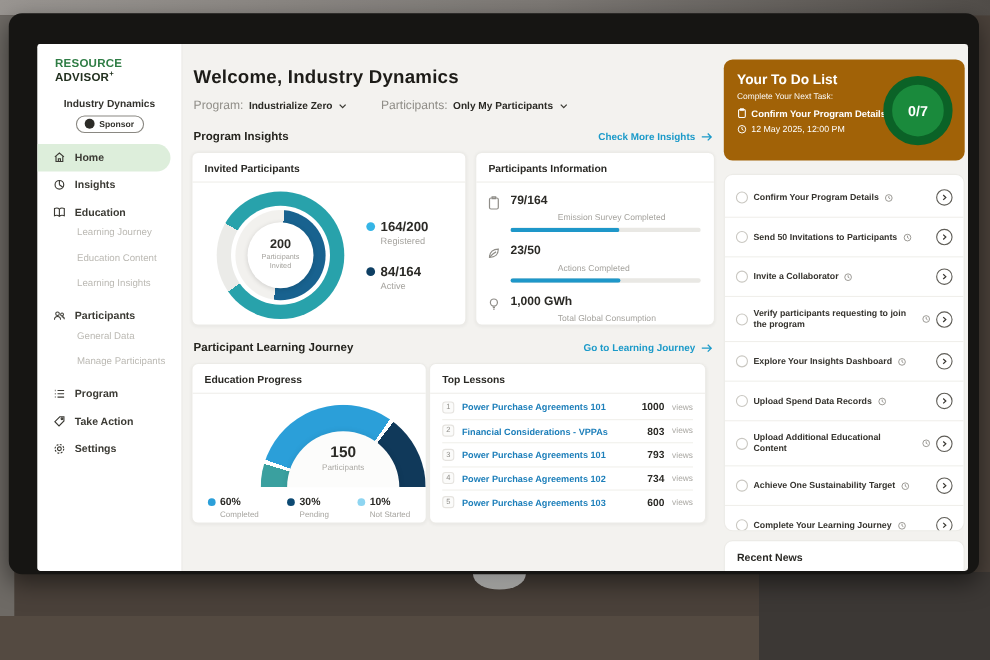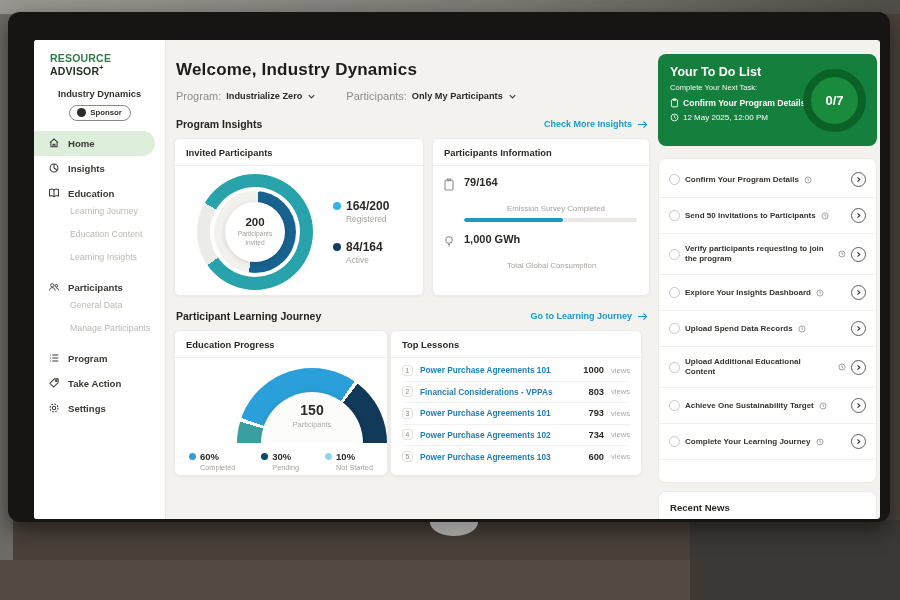--- a/index.html
+++ b/index.html
@@ -75,21 +75,21 @@
   .dot-lightblue { background:#35b5e6; } .dot-navy { background:#0e3f63; }
   .dot-blue { background:#2b9fd9; } .dot-darknavy { background:#0d4a73; } .dot-sky { background:#8ed5f1; }
   .dleg-val { font-size:12px; font-weight:700; color:#2b2a26; }
   .dleg-lbl { font-size:8.4px; color:#a5a39e; margin-top:1px; }
 
   .pinfo-body { padding:10px 12px 0 10px; }
   .stat { display:flex; gap:7px; margin-bottom:11px; }
   .stat-ic { width:14px; padding-top:2px; color:#8f8d88; }
   .stat-main { flex:1; }
   .stat-val { font-size:11px; font-weight:700; color:#2b2a26; }
-  .stat-lbl { font-size:7.8px; color:#a5a39e; margin-top:16px;padding-left:43px; }
+  .stat-lbl { font-size:7.8px; color:#a5a39e; margin-top:5px;padding-left:43px; }
   .stat-bar { margin-top:5px; height:4px; border-radius:2px; background:#e9e8e4; overflow:hidden; }
   .stat-fill { height:100%; border-radius:2px; background:#1e97c9; width:0; }
 
   .row2 { display:flex; gap:2px; margin-top:8px; }
   .card-edu { width:214px; height:146px; }
   .card-lessons { width:252px; height:146px; }
 
   .gauge-wrap { display:flex; justify-content:flex-end; padding-top:10px; }
   .gauge { position:relative; width:150px; height:75px; overflow:hidden; }
   .gauge-arc { position:absolute; left:0; top:0; width:150px; height:150px; border-radius:50%; }
@@ -110,21 +110,21 @@
   .lesson:last-child { border-bottom:none; }
   .lesson-rank { width:11px; height:11px; border:1px solid #e5e3df; border-radius:3px; background:#fbfbfa;
                  font-size:6.8px; color:#8f8d88; display:flex; align-items:center; justify-content:center; }
   .lesson-title { font-size:8.3px; font-weight:700; color:#1d7fba; }
   .lesson-views { margin-left:auto; font-size:9.3px; font-weight:700; color:#2b2a26; }
   .lesson-suffix { font-size:7.6px; color:#aba9a4; }
 
   
   .rightpanel { position:absolute; left:624px; top:0; width:219px; height:479px; }
   .green-card { position:absolute; left:0; top:14px; width:219px; height:92px;
-                background:#15803d; border-radius:8px; padding:11px 12px; color:#fff; }
+                background:#a16207; border-radius:8px; padding:11px 12px; color:#fff; }
   .gc-title { font-size:12.5px; font-weight:700; }
   .gc-sub { font-size:7.6px; margin-top:4px; opacity:.95; }
   .gc-task { display:flex; align-items:center; gap:4px; margin-top:6px; font-size:8.6px; font-weight:700; }
   .gc-date { display:flex; align-items:center; gap:4px; margin-top:5px; font-size:8px; }
   .gc-ring { position:absolute; right:11px; top:15px; width:63px; height:63px; border-radius:50%;
              border:8px solid #0b6227; background:#1a8a3c;
              display:flex; align-items:center; justify-content:center;
              font-size:13px; font-weight:700; color:#fff; }
 
   .todo-card { position:absolute; left:0; top:118px; width:219px; height:325px;
@@ -306,20 +306,35 @@
             <div class="stat-main">
               <div class="stat-val">79/164</div>
               <div class="stat-lbl">Emission Survey Completed</div>
               <div class="stat-bar">
                     <div class="stat-fill" style="width: 57%;"></div>
                   </div>
             </div>
           </div>
           <div class="stat">
             <div class="stat-ic">
+                  <svg width="12" height="12" viewBox="0 0 12 12" fill="none" stroke="#8f8d88" stroke-width="1.1">
+                    <path d="M2 10 C2 5 5.5 2.4 10 2.4 C10 7 7.4 10 2 10 Z"></path>
+                    <path d="M2 10 C4 7.6 6 6 8 5"></path>
+                  </svg>
+                </div>
+            <div class="stat-main">
+              <div class="stat-val">23/50</div>
+              <div class="stat-lbl">Actions Completed</div>
+              <div class="stat-bar">
+                    <div class="stat-fill" style="width: 58%;"></div>
+                  </div>
+            </div>
+          </div>
+          <div class="stat">
+            <div class="stat-ic">
                   <svg width="12" height="13" viewBox="0 0 12 13" fill="none" stroke="#8f8d88" stroke-width="1.1">
                     <circle cx="6" cy="5" r="3.2"></circle>
                     <path d="M5 9.4 H7 M5.3 11 H6.7"></path>
                   </svg>
                 </div>
             <div class="stat-main">
               <div class="stat-val">1,000 GWh</div>
               <div class="stat-lbl">Total Global Consumption</div>
             </div>
           </div>
@@ -455,20 +470,35 @@
               </svg>
             </span>
         <span class="todo-go">
               <svg width="7" height="7" viewBox="0 0 8 8" fill="none" stroke="#3b3934" stroke-width="1.3">
                 <path d="M2.8 1.5 L5.5 4 L2.8 6.5"></path>
               </svg>
             </span>
       </div>
       <div class="todo-item">
         <span class="todo-check"></span>
+        <span class="todo-label">Invite a Collaborator</span>
+        <span class="todo-clock">
+              <svg width="8" height="8" viewBox="0 0 10 10" fill="none" stroke="#8f8d88" stroke-width="1">
+                <circle cx="5" cy="5" r="3.8"></circle>
+                <path d="M5 2.8 V5 L6.6 6"></path>
+              </svg>
+            </span>
+        <span class="todo-go">
+              <svg width="7" height="7" viewBox="0 0 8 8" fill="none" stroke="#3b3934" stroke-width="1.3">
+                <path d="M2.8 1.5 L5.5 4 L2.8 6.5"></path>
+              </svg>
+            </span>
+      </div>
+      <div class="todo-item">
+        <span class="todo-check"></span>
         <span class="todo-label">Verify participants requesting to join the program</span>
         <span class="todo-clock">
               <svg width="8" height="8" viewBox="0 0 10 10" fill="none" stroke="#8f8d88" stroke-width="1">
                 <circle cx="5" cy="5" r="3.8"></circle>
                 <path d="M5 2.8 V5 L6.6 6"></path>
               </svg>
             </span>
         <span class="todo-go">
               <svg width="7" height="7" viewBox="0 0 8 8" fill="none" stroke="#3b3934" stroke-width="1.3">
                 <path d="M2.8 1.5 L5.5 4 L2.8 6.5"></path>

